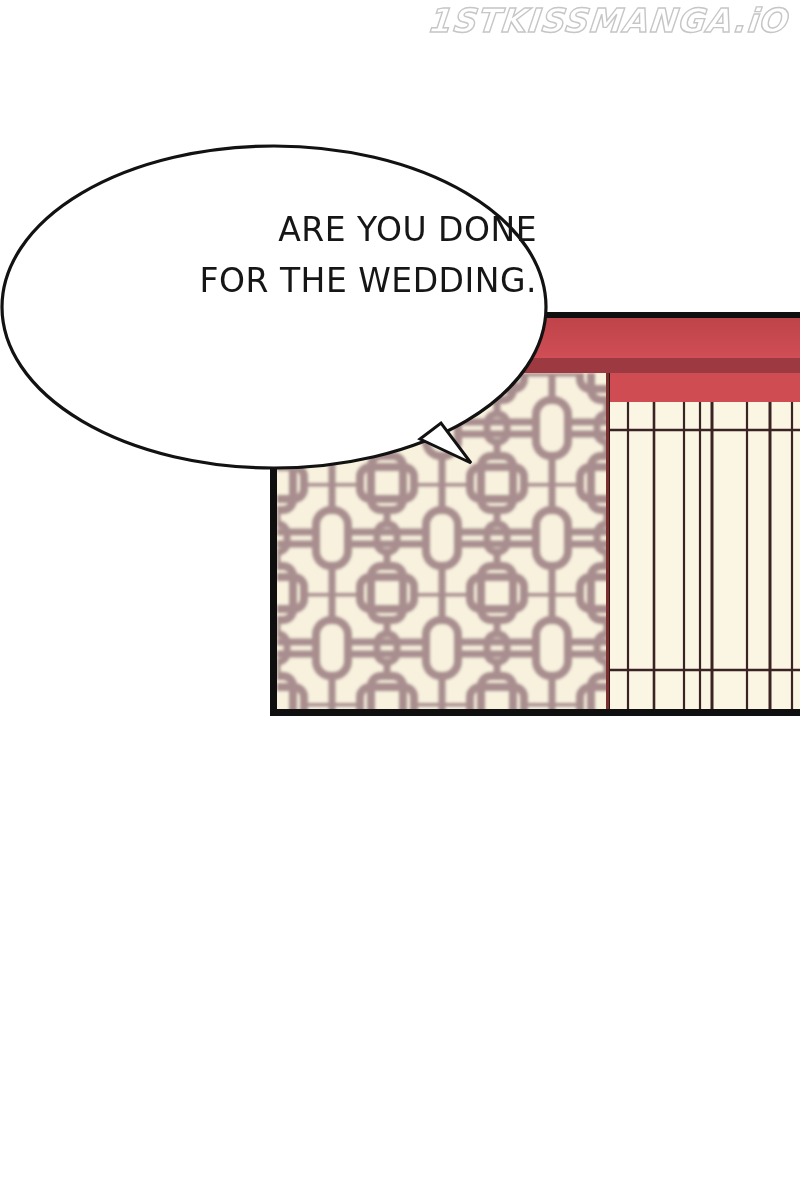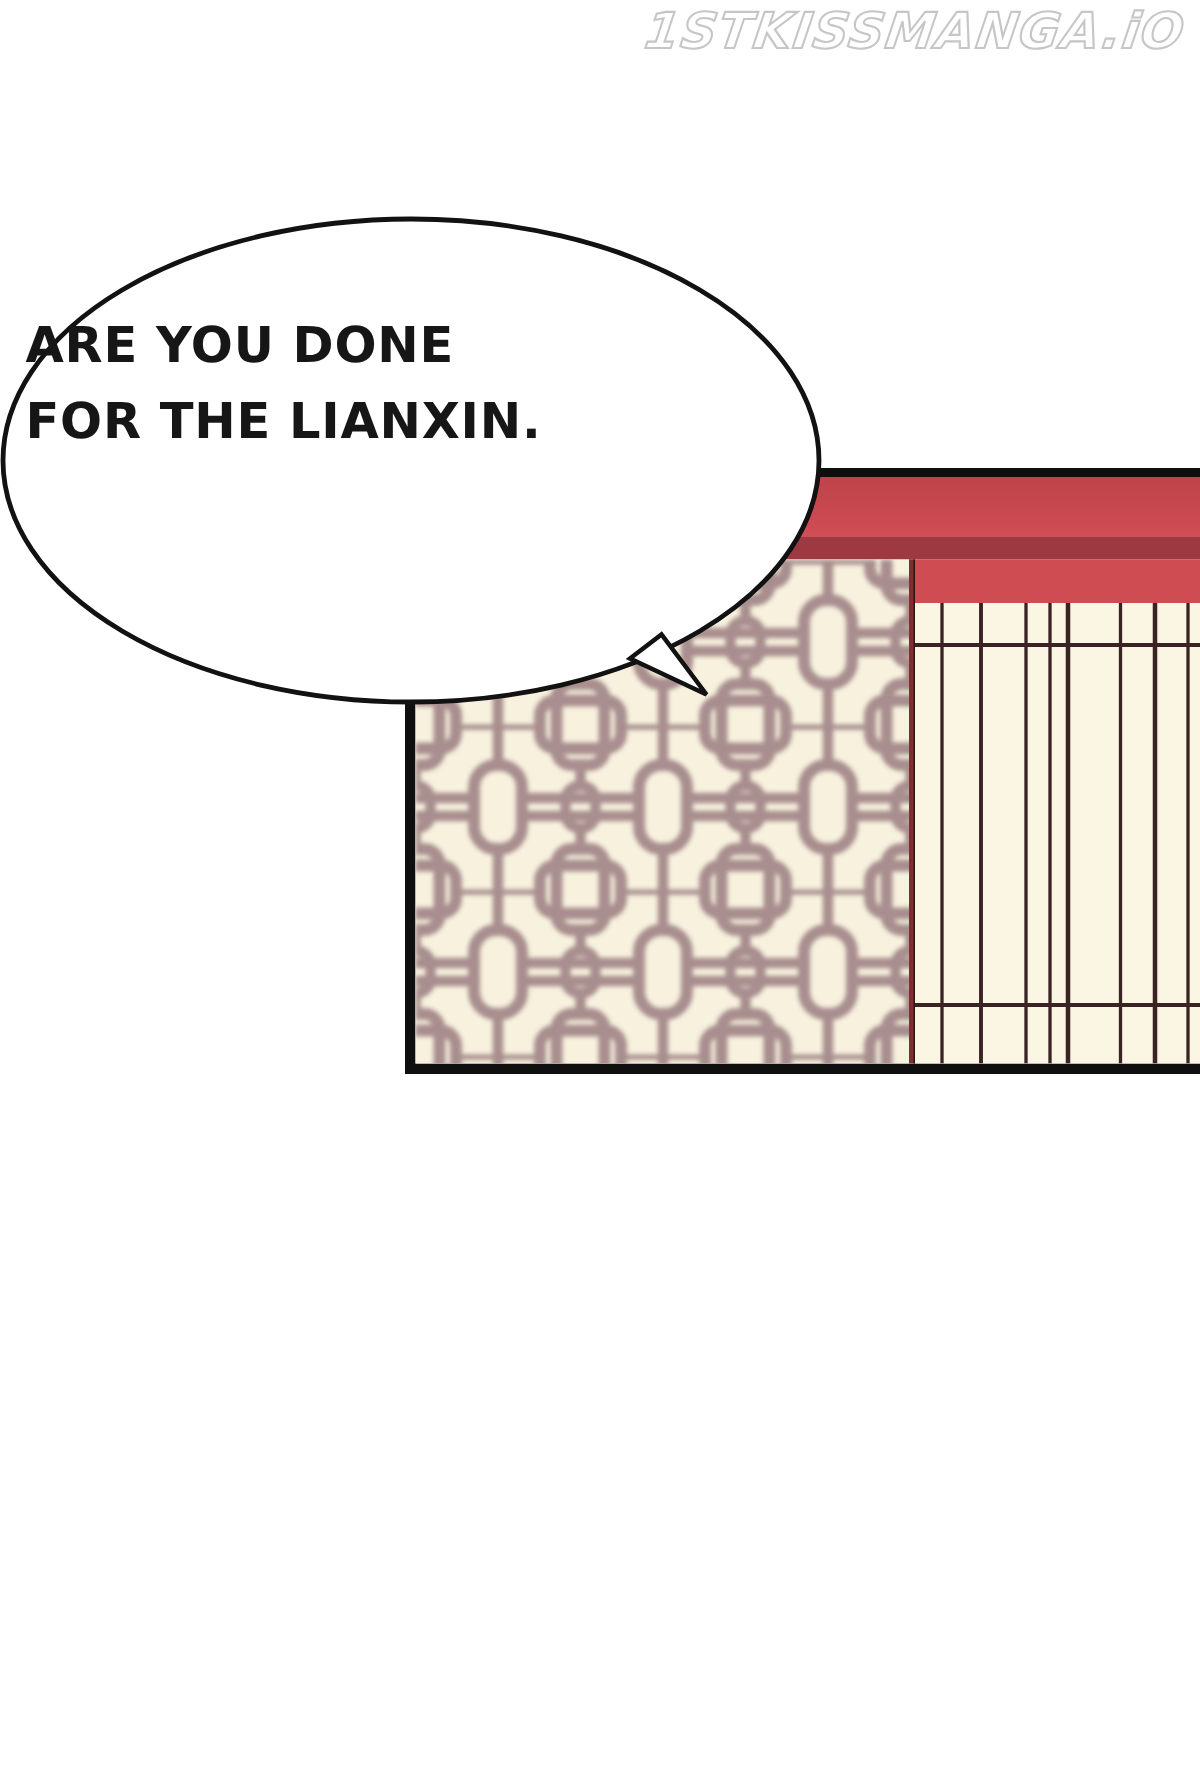--- a/index.html
+++ b/index.html
@@ -57,22 +57,22 @@
   }
   .screen-edge{
     position:absolute;left:0;top:0;width:3px;height:336px;
     background:#7c2f2f;border-right:1px solid #2e1616;
   }
 
   
   .bubble-svg{position:absolute;left:0;top:140px;}
   .bubble-text{
     position:absolute;left:17px;top:204px;width:520px;
-    text-align:left;
-    font-weight:bold;
+    text-align:right;
+    font-weight:normal;
     font-size:33px;line-height:51px;
     letter-spacing:0.5px;
     color:#161616;
     white-space:nowrap;
   }
 </style>
 </head>
 <body>
 
 <div class="watermark">1STKISSMANGA.iO</div>
@@ -147,14 +147,14 @@
 
 </div>
 
 <svg class="bubble-svg" width="560" height="345">
   <ellipse cx="274" cy="167" rx="272" ry="161" fill="#ffffff" stroke="#121212" stroke-width="3.2"></ellipse>
   <polygon points="420,299 441,283 471,323" fill="#ffffff" stroke="#121212" stroke-width="3" stroke-linejoin="miter"></polygon>
 </svg>
 
 <div class="bubble-text">
   <div>ARE YOU DONE</div>
-  <div>FOR THE LIANXIN.</div>
+  <div>FOR THE WEDDING.</div>
 </div>
 
 </body></html>

